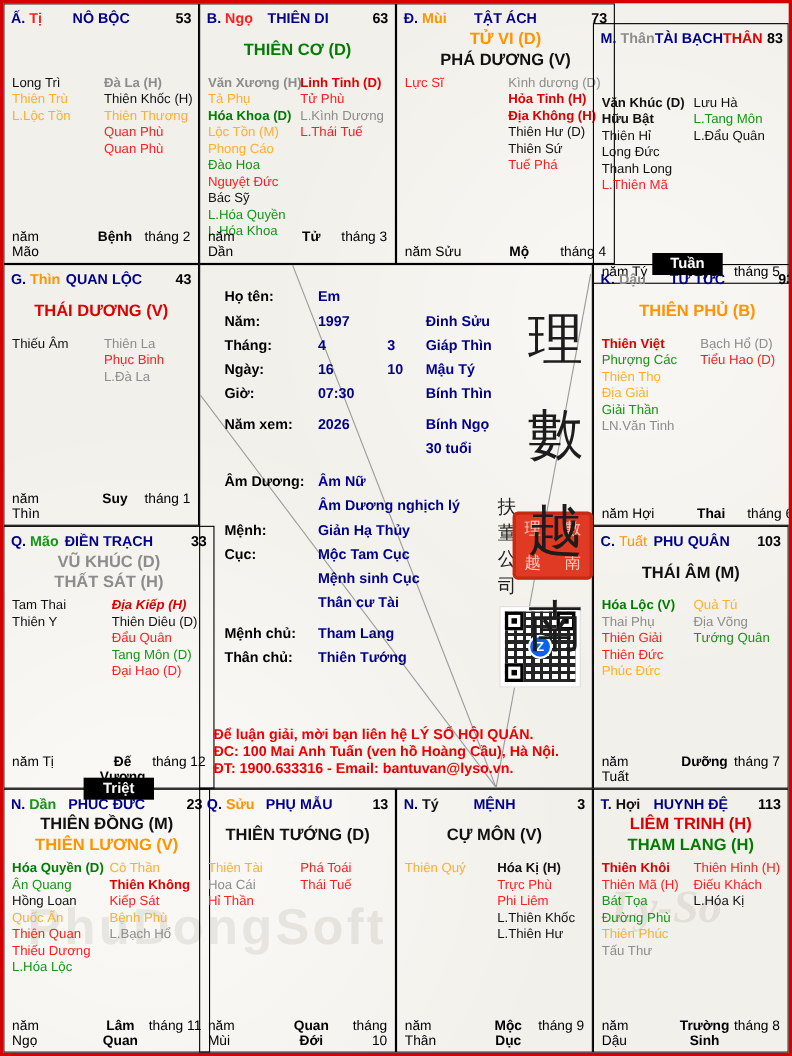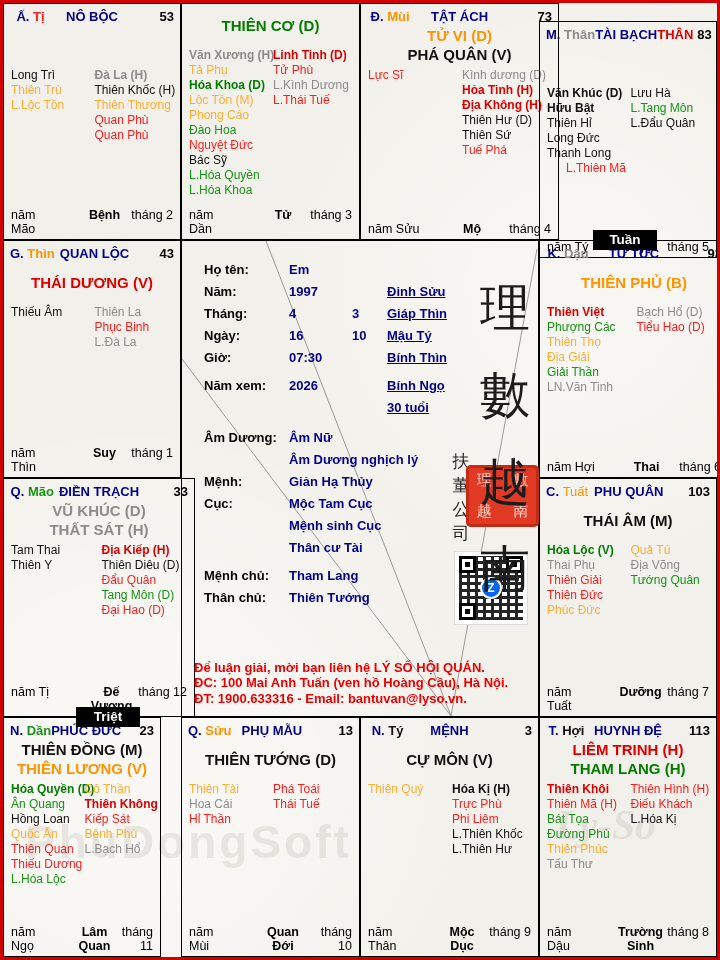--- a/index.html
+++ b/index.html
@@ -15,45 +15,45 @@
   .wm-right{left:552px;top:798px;font-size:42px;font-style:italic;font-family:"Liberation Serif","DejaVu Serif",serif;}
   .cell{position:absolute;border:1px solid #000;box-sizing:border-box;z-index:1;}
   .pos-ti  {left:0;   top:0;   width:178px;height:237px;}
   .pos-ngo {left:178px;top:0;  width:179px;height:237px;}
   .pos-mui {left:357px;top:0;  width:199px;height:237px;}
   .pos-than{left:536px;top:18px;  width:178px;height:237px;}
   .pos-thin{left:0;   top:237px;width:178px;height:238px;}
   .pos-dau {left:536px;top:237px;width:190px;height:238px;}
   .pos-mao {left:0;   top:475px;width:192px;height:239px;}
   .pos-tuat{left:536px;top:475px;width:178px;height:239px;}
-  .pos-dan {left:0;   top:714px;width:158px;height:240px;}
+  .pos-dan {left:0;   top:714px;width:188px;height:240px;}
   .pos-suu {left:178px;top:714px;width:179px;height:240px;}
   .pos-ty  {left:357px;top:714px;width:179px;height:240px;}
   .pos-hoi {left:536px;top:714px;width:178px;height:240px;}
   .hdr{display:flex;align-items:baseline;font-weight:bold;font-size:13px;padding:5px 6px 0 6px;white-space:nowrap;}
-  .hl{flex:1;text-align:center;}
+  .hl{flex:1;text-align:left;}
   .hm{flex:2;text-align:center;color:#00008b;}
   .hr{flex:1;text-align:right;color:#000;}
   .stem{color:#00008b;}
   .than-mark{color:#e00000;margin-right:4px;}
   .mains{height:42px;display:flex;flex-direction:column;justify-content:center;text-align:center;font-weight:bold;font-size:15px;line-height:19px;}
   .cols{display:flex;padding:2px 2px 0 7px;font-size:12px;line-height:15px;}
   .col{width:50%;white-space:nowrap;}
   .bott{position:absolute;bottom:3px;left:0;right:0;display:flex;font-size:12.5px;padding:0 7px;box-sizing:border-box;}
   .bott .by{flex:1;text-align:left;}
   .bott .bs{flex:1;text-align:center;font-weight:bold;margin-left:25px;}
   .bott .bm{flex:1;text-align:right;}
   .center{position:absolute;left:178px;top:237px;width:358px;height:477px;border:1px solid #000;box-sizing:border-box;z-index:1;}
   .lines{position:absolute;left:0;top:0;z-index:0;}
   .info{position:absolute;left:22px;top:18px;right:6px;z-index:2;}
   .irow{display:flex;font-size:13px;font-weight:bold;line-height:22px;white-space:nowrap;}
   .irow .lbl{width:85px;color:#000;flex:none;}
   .irow .c1{width:63px;color:#00008b;flex:none;overflow:visible;}
   .irow .c2{width:35px;color:#00008b;flex:none;}
-  .irow .c3{color:#00008b;text-decoration:underline;}
+  .irow .c3{color:#00008b;}
   .cfooter{position:absolute;left:12px;bottom:10px;font-size:13px;font-weight:bold;color:#ee0000;line-height:15.5px;z-index:3;white-space:nowrap;}
   .calli-big{position:absolute;right:4px;top:24px;width:58px;text-align:center;font-family:"DejaVu Serif","Liberation Serif",serif;font-size:50px;color:#1c1c1c;z-index:3;}
   .calli-big div{height:87px;line-height:87px;}
   .calli-small{position:absolute;left:268px;top:208px;width:22px;text-align:center;font-family:"DejaVu Serif","Liberation Serif",serif;font-size:17px;line-height:24px;color:#222;z-index:2;}
   .seal{position:absolute;left:284px;top:224px;width:73px;height:62px;background:#e03a24;border-radius:5px;z-index:2;display:grid;grid-template-columns:1fr 1fr;align-items:center;justify-items:center;font-family:"DejaVu Serif","Liberation Serif",serif;font-size:15px;color:rgba(255,232,222,0.85);box-shadow:inset 0 0 0 3px rgba(180,30,10,.6);}
   .qr{position:absolute;left:272px;top:310px;width:74px;height:74px;background:#fff;border:1px solid #ddd;box-sizing:border-box;z-index:2;}
   .qr-noise{position:absolute;left:4px;top:4px;right:4px;bottom:4px;
     background-image:repeating-linear-gradient(0deg,#000 0 3px,transparent 3px 7px),
                      repeating-linear-gradient(90deg,#000 0 3px,transparent 3px 8px);
     opacity:.85;}
@@ -93,20 +93,25 @@
           <div style="color: rgb(251, 32, 32);">Quan Phù</div>
         </div>
       </div>
       <div class="bott">
         <span class="by">năm Mão</span>
         <span class="bs">Bệnh</span>
         <span class="bm">tháng 2</span>
       </div>
     </div>
   <div class="cell pos-ngo">
+      <div class="hdr">
+        <span class="hl"><span class="stem">B. </span><span class="branch" style="color: rgb(251, 32, 32); font-weight: bold;">Ngọ</span></span>
+        <span class="hm">THIÊN DI</span>
+        <span class="hr"><span>63</span></span>
+      </div>
       <div class="mains">
         <div style="color: rgb(0, 125, 0); font-weight: bold;">THIÊN CƠ (D)</div>
       </div>
       <div class="cols">
         <div class="col">
           <div style="color: rgb(140, 140, 140); font-weight: bold;">Văn Xương (H)</div>
           <div style="color: rgb(255, 174, 48);">Tả Phụ</div>
           <div style="color: rgb(0, 125, 0); font-weight: bold;">Hóa Khoa (D)</div>
           <div style="color: rgb(255, 174, 48);">Lộc Tồn (M)</div>
           <div style="color: rgb(255, 174, 48);">Phong Cáo</div>
@@ -130,21 +135,21 @@
       </div>
     </div>
   <div class="cell pos-mui">
       <div class="hdr">
         <span class="hl"><span class="stem">Đ. </span><span class="branch" style="color: rgb(255, 147, 0); font-weight: bold;">Mùi</span></span>
         <span class="hm">TẬT ÁCH</span>
         <span class="hr"><span>73</span></span>
       </div>
       <div class="mains">
         <div style="color: rgb(255, 147, 0); font-weight: bold;">TỬ VI (D)</div>
-        <div style="color: rgb(17, 17, 17); font-weight: bold;">PHÁ QUÂN (V)</div>
+        <div style="color: rgb(17, 17, 17); font-weight: bold;">PHÁ DƯƠNG (V)</div>
       </div>
       <div class="cols">
         <div class="col">
           <div style="color: rgb(251, 32, 32);">Lực Sĩ</div>
         </div>
         <div class="col">
           <div style="color: rgb(140, 140, 140);">Kình dương (D)</div>
           <div style="color: rgb(221, 0, 0); font-weight: bold;">Hỏa Tinh (H)</div>
           <div style="color: rgb(221, 0, 0); font-weight: bold;">Địa Không (H)</div>
           <div style="color: rgb(17, 17, 17);">Thiên Hư (D)</div>
@@ -165,21 +170,21 @@
         <span class="hr"><span class="than-mark">THÂN</span><span>83</span></span>
       </div>
       <div class="mains"></div>
       <div class="cols">
         <div class="col">
           <div style="color: rgb(17, 17, 17); font-weight: bold;">Văn Khúc (D)</div>
           <div style="color: rgb(17, 17, 17); font-weight: bold;">Hữu Bật</div>
           <div style="color: rgb(17, 17, 17);">Thiên Hỉ</div>
           <div style="color: rgb(17, 17, 17);">Long Đức</div>
           <div style="color: rgb(17, 17, 17);">Thanh Long</div>
-          <div style="color: rgb(251, 32, 32); margin-left: 19px;">L.Thiên Mã</div>
+          <div style="color: rgb(251, 32, 32);">L.Thiên Mã</div>
         </div>
         <div class="col">
           <div style="color: rgb(17, 17, 17);">Lưu Hà</div>
           <div style="color: rgb(22, 148, 22);">L.Tang Môn</div>
           <div style="color: rgb(17, 17, 17);">L.Đẩu Quân</div>
         </div>
       </div>
       <div class="bott">
         <span class="by">năm Tý</span>
         <span class="bs">Tuyệt</span>
@@ -249,21 +254,21 @@
       <div class="mains">
         <div style="color: rgb(140, 140, 140); font-weight: bold;">VŨ KHÚC (D)</div>
         <div style="color: rgb(140, 140, 140); font-weight: bold;">THẤT SÁT (H)</div>
       </div>
       <div class="cols">
         <div class="col">
           <div style="color: rgb(17, 17, 17);">Tam Thai</div>
           <div style="color: rgb(17, 17, 17);">Thiên Y</div>
         </div>
         <div class="col">
-          <div style="color: rgb(221, 0, 0); font-weight: bold;">Địa Kiếp (H)</div>
+          <div style="color: rgb(221, 0, 0); font-weight: bold; font-style: italic;">Địa Kiếp (H)</div>
           <div style="color: rgb(17, 17, 17);">Thiên Diêu (D)</div>
           <div style="color: rgb(251, 32, 32);">Đẩu Quân</div>
           <div style="color: rgb(22, 148, 22);">Tang Môn (D)</div>
           <div style="color: rgb(251, 32, 32);">Đại Hao (D)</div>
         </div>
       </div>
       <div class="bott">
         <span class="by">năm Tị</span>
         <span class="bs">Đế Vượng</span>
         <span class="bm">tháng 12</span>

